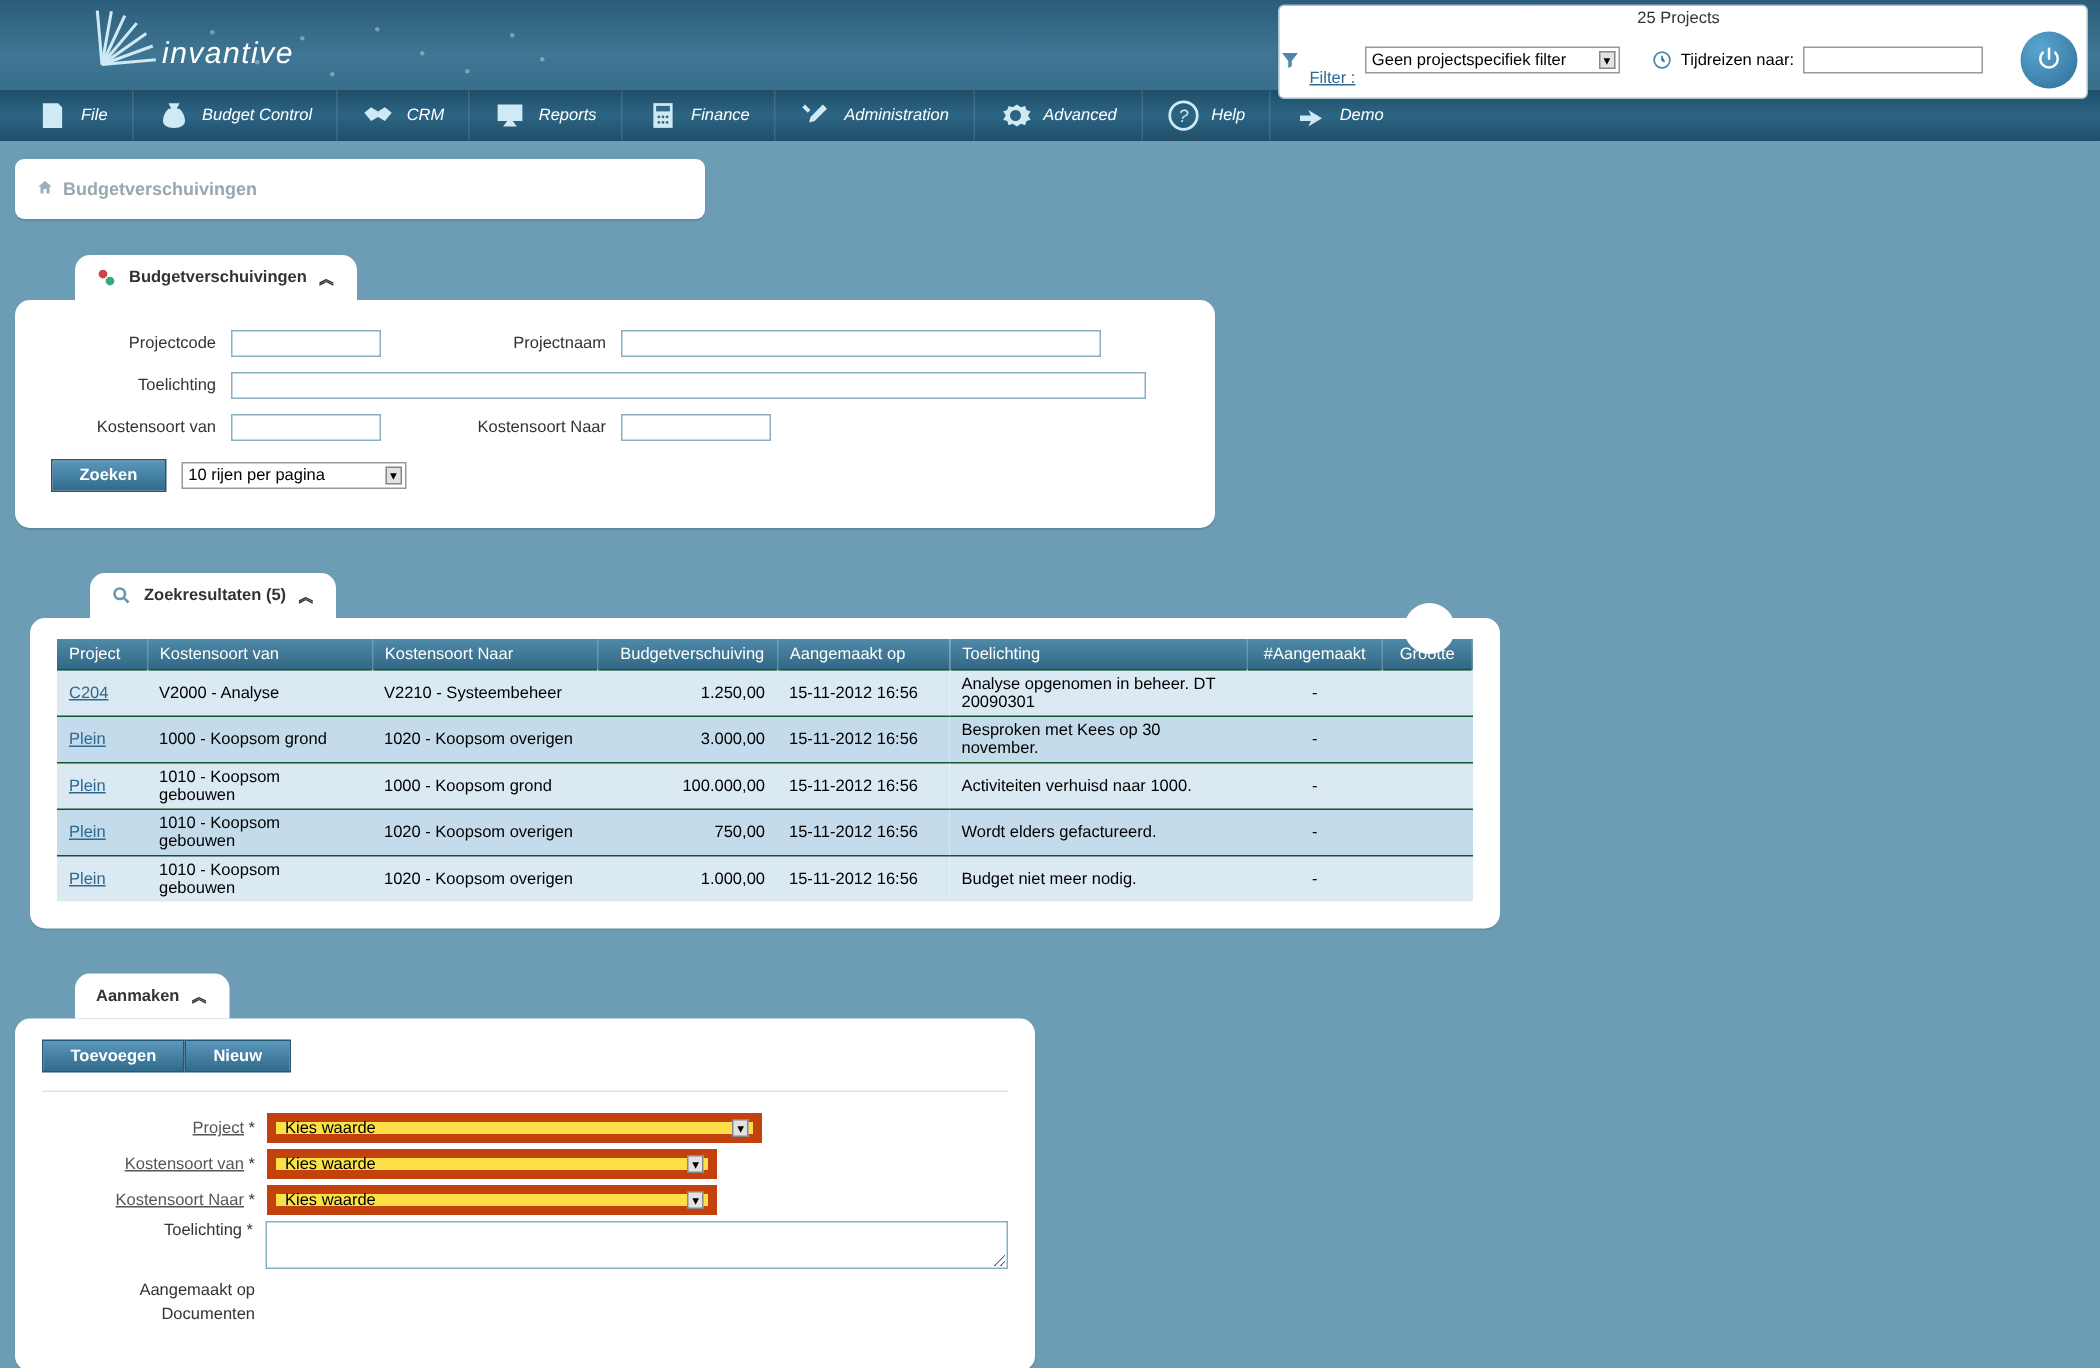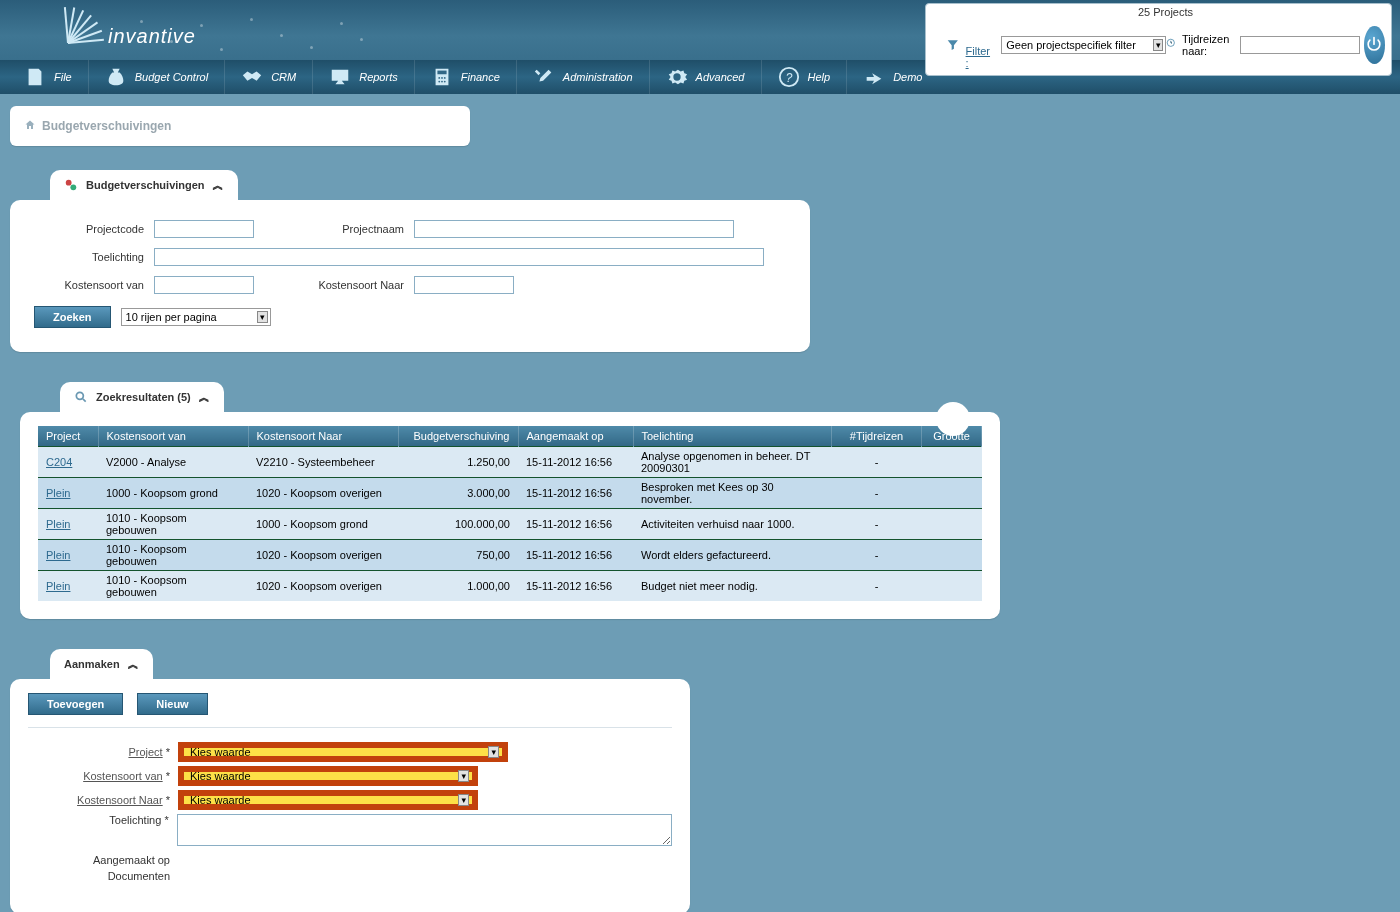--- a/index.html
+++ b/index.html
@@ -35,23 +35,23 @@
     margin-left: 6px; margin-bottom: 6px;
   }
   .dots {
     position: absolute; left: 130px; top: 10px; width: 260px; height: 48px;
   }
   .dots i {
     position: absolute; width: 3px; height: 3px; background: rgba(255,255,255,0.35);
     border-radius: 50%;
   }
   .top-right {
-    position: absolute; right: 8px; top: 3px; width: 467px;
+    position: absolute; right: 8px; top: 3px; width: 540px;
     background: #fff; border: 1px solid #a8c0cd; border-radius: 4px;
-    padding: 2px 6px 6px 20px;
+    padding: 2px 6px 6px 0;
   }
   .top-right .projects-count {
     text-align: center; font-size: 11px; color: #333; margin-bottom: 3px;
   }
   .top-right .row {
     display: flex; align-items: center; justify-content: space-between;
   }
   .filter-block { display: flex; align-items: center; gap: 6px; }
   .filter-link { color: #2e6a8f; text-decoration: underline; margin-top: 24px; }
   .sel-like {
@@ -374,21 +374,21 @@
     <div class="notch"></div>
     <table class="grid">
       <thead>
         <tr>
           <th style="width:60px">Project</th>
           <th style="width:150px">Kostensoort van</th>
           <th style="width:150px">Kostensoort Naar</th>
           <th style="width:120px" class="right">Budgetverschuiving</th>
           <th style="width:115px">Aangemaakt op</th>
           <th>Toelichting</th>
-          <th style="width:90px;text-align:center">#Tijdreizen</th>
+          <th style="width:90px;text-align:center">#Aangemaakt</th>
           <th style="width:60px;text-align:center">Grootte</th>
         </tr>
       </thead>
       <tbody id="results-body">
           <tr class="even">
             <td class="link"><a>C204</a></td>
             <td>V2000 - Analyse</td>
             <td>V2210 - Systeembeheer</td>
             <td class="right">1.250,00</td>
             <td>15-11-2012 16:56</td>
@@ -440,21 +440,21 @@
     </table>
   </div>
 </div>
 
 <div class="panel-wrap create-panel" style="margin-top:30px">
   <div class="panel-tab">
     <span class="ptitle">Aanmaken</span>
     <span class="chev-up">︽</span>
   </div>
   <div class="panel-body">
-    <div style="display:flex; gap:14px">
+    <div style="display:flex; ">
       <button class="btn-blue">Toevoegen</button>
       <button class="btn-blue">Nieuw</button>
     </div>
     <div class="divider"></div>
 
     <div class="form-col">
       <div class="flabel"><span class="link">Project</span> <span>*</span></div>
       <div class="sel-bordered" style="width:330px">
         <span>Kies waarde</span>
         <span class="chev">▾</span>

